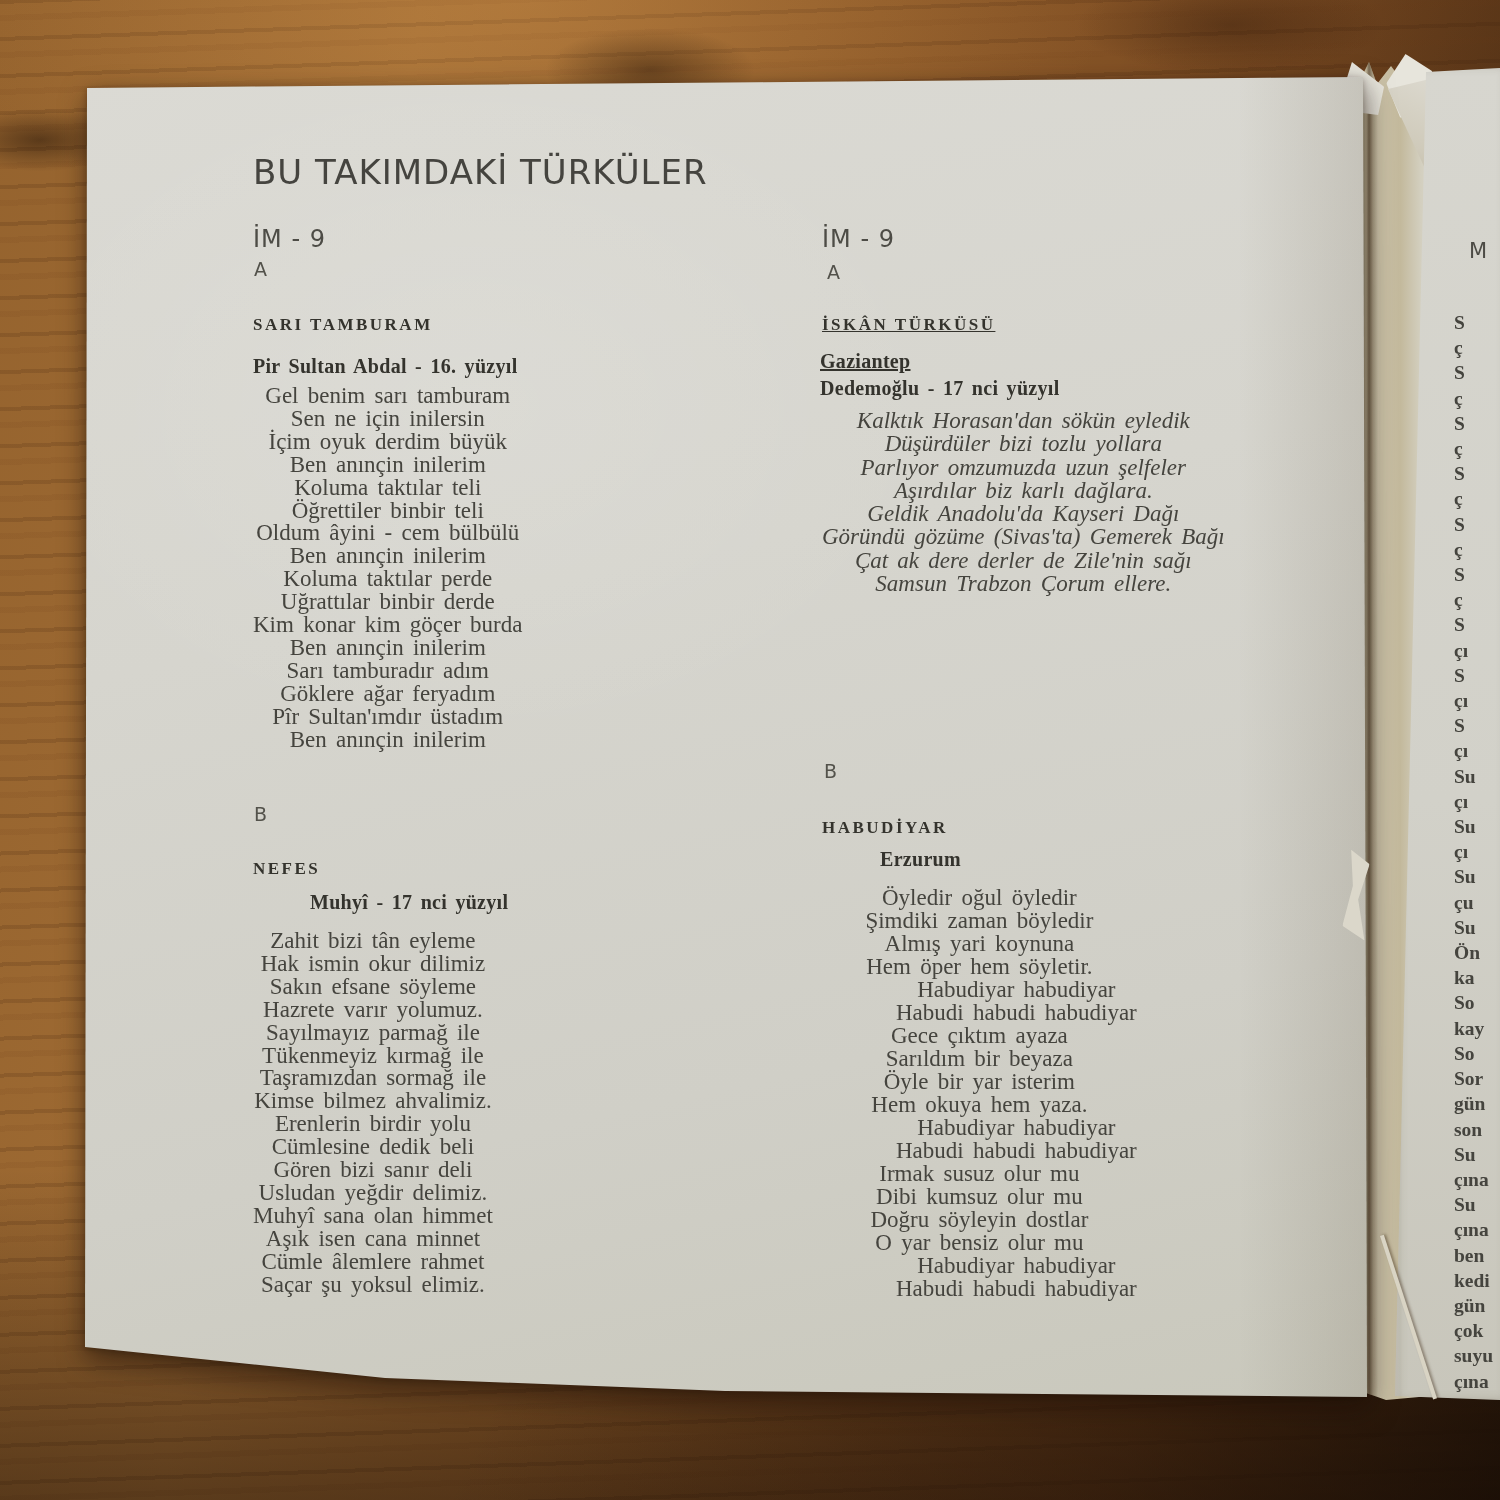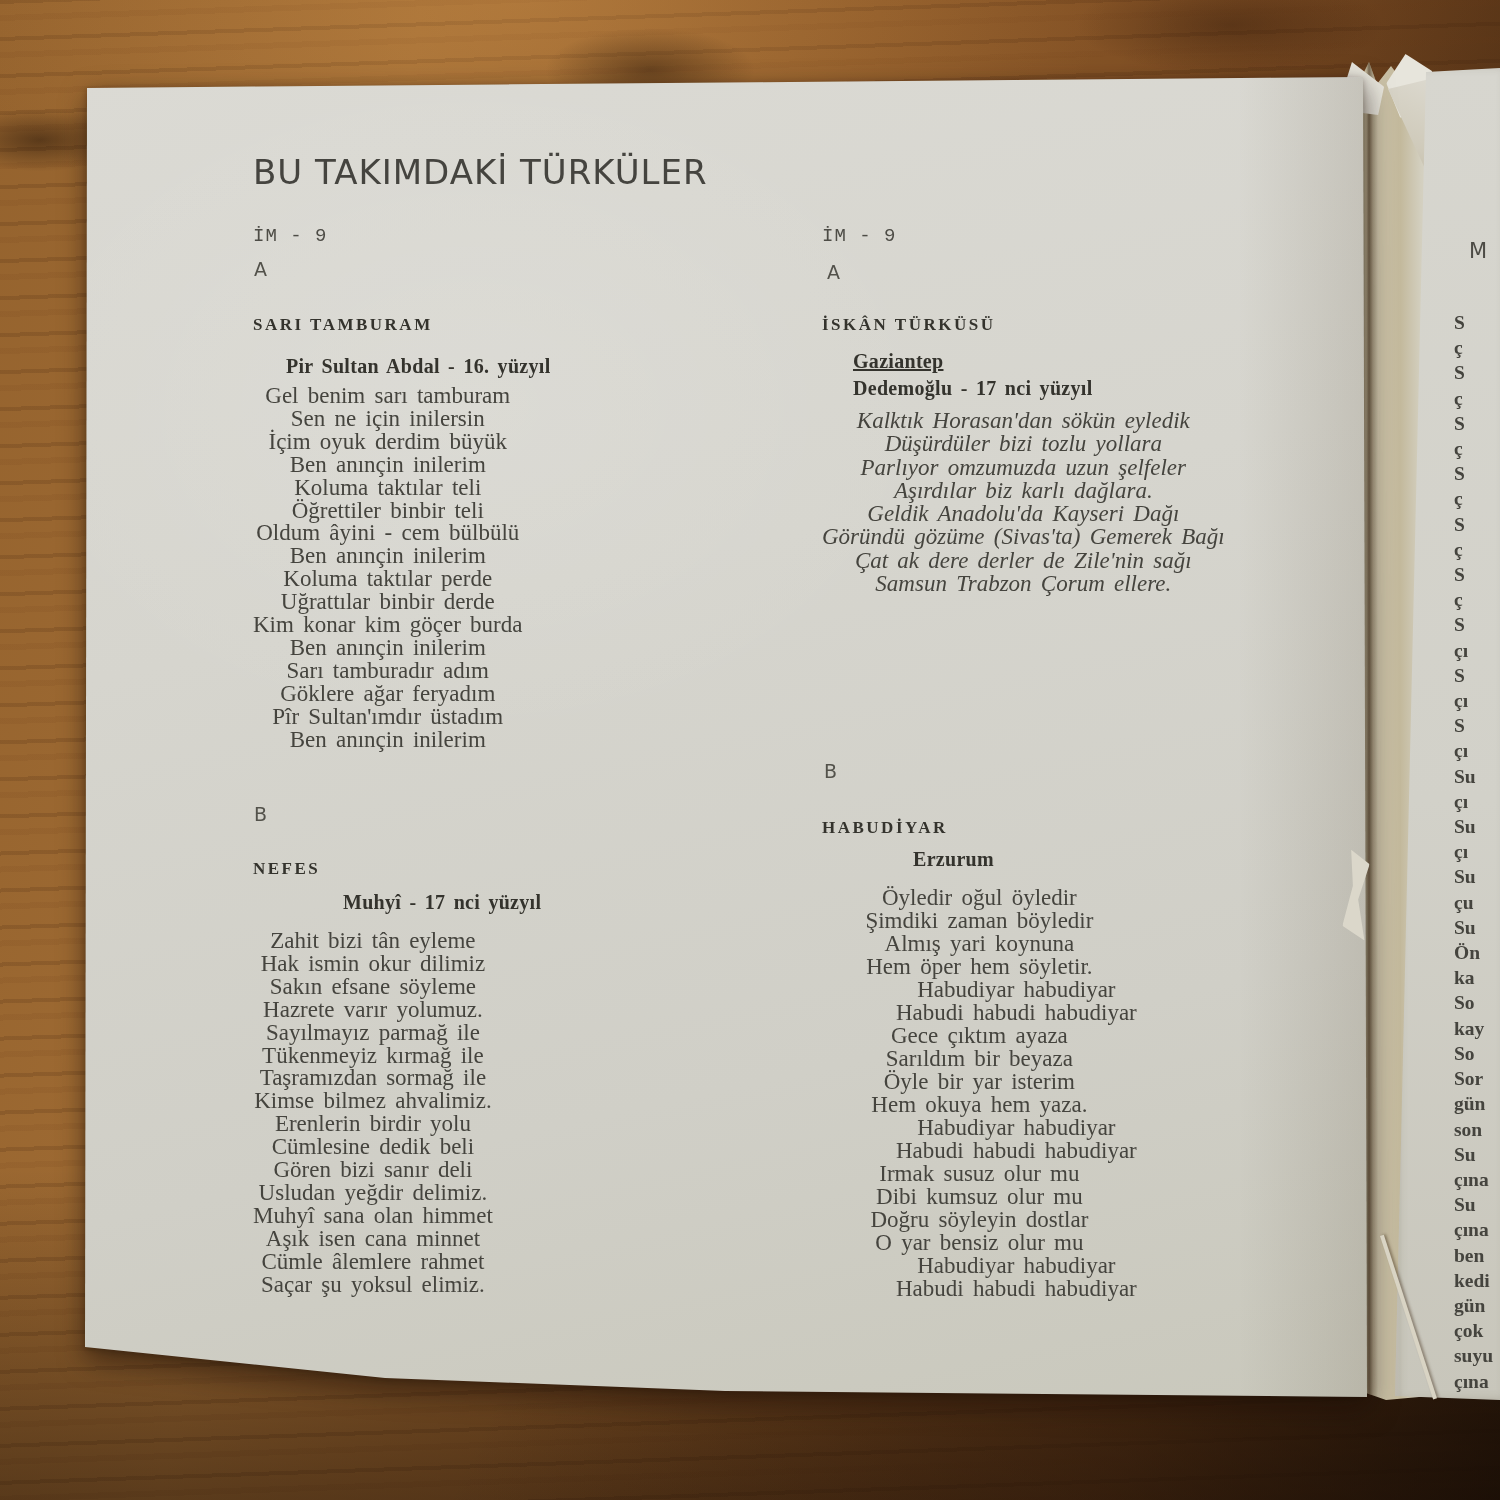--- a/index.html
+++ b/index.html
@@ -21,24 +21,24 @@
     filter:drop-shadow(2px 10px 14px rgba(28,14,5,.5)) drop-shadow(0 2px 3px rgba(28,14,5,.35));z-index:3;text-align:center;}
   .sheet{position:relative;width:100%;height:100%;
     clip-path:polygon(2px 13px,1278px 2px,1282px 1322px,640px 1316px,300px 1303px,0px 1272px);
     background:
       radial-gradient(ellipse 700px 500px at 30% 25%, rgba(255,255,255,.10), transparent 70%),
       linear-gradient(to right, rgba(0,0,0,0) 90%, rgba(110,100,80,.18) 100%),
       linear-gradient(168deg,#dbdad4 0%,#d6d5ce 38%,#d0cfc7 72%,#c9c8bc 100%);}
   .t{position:absolute;white-space:pre;}
   .sans{font-family:"DejaVu Sans","Liberation Sans",sans-serif;}
   .page-title{font-size:34px;letter-spacing:1px;color:#45443f;font-weight:500;}
-  .record-id{font-size:19px;letter-spacing:1px;color:#4d4c46;font-family:Liberation Mono, monospace;}
+  .record-id{font-size:24px;letter-spacing:1px;color:#4d4c46;}
   .side-label{font-size:19px;color:#53524b;}
   .song-title{font-size:17px;font-weight:bold;letter-spacing:2.5px;color:#34332d;}
-  .credit{font-size:20px;font-weight:bold;letter-spacing:.3px;color:#34332d;word-spacing:3px;margin-left:33px;}
+  .credit{font-size:20px;font-weight:bold;letter-spacing:.3px;color:#34332d;word-spacing:3px;}
   .lyrics{font-size:23px;color:#45443e;word-spacing:3.5px;}
   .lyrics .line{white-space:pre;}
   .lh-left .line{line-height:22.9px;}
   .lh-r1 .line{line-height:23.3px;font-style:italic;}
   .lh-r2 .line{line-height:23.0px;}
   
   .fold{position:absolute;left:1352px;top:58px;width:78px;height:1342px;z-index:1;
     clip-path:polygon(0 34px,9px 20px,17px 4px,25px 26px,39px 8px,54px 28px,70px 16px,78px 24px,78px 1338px,34px 1342px,0 1330px);
     background:
       linear-gradient(to right, rgba(0,0,0,0) 14px, rgba(58,40,20,.55) 17px, rgba(58,40,20,.18) 21px, rgba(0,0,0,0) 26px),
@@ -142,21 +142,21 @@
 
       <div class="t side-label sans" style="left:169px;top:728px;">B</div>
 
       <div class="t song-title" style="left:168px;top:784px;">NEFES</div>
       <div class="t credit" style="left:225px;top:816px;">Muhyî - 17 nci yüzyıl</div>
       <div class="t lyrics lh-left" style="left:168px;top:855px;"><div class="line">Zahit bizi tân eyleme</div><div class="line">Hak ismin okur dilimiz</div><div class="line">Sakın efsane söyleme</div><div class="line">Hazrete varır yolumuz.</div><div class="line">Sayılmayız parmağ ile</div><div class="line">Tükenmeyiz kırmağ ile</div><div class="line">Taşramızdan sormağ ile</div><div class="line">Kimse bilmez ahvalimiz.</div><div class="line">Erenlerin birdir yolu</div><div class="line">Cümlesine dedik beli</div><div class="line">Gören bizi sanır deli</div><div class="line">Usludan yeğdir delimiz.</div><div class="line">Muhyî sana olan himmet</div><div class="line">Aşık isen cana minnet</div><div class="line">Cümle âlemlere rahmet</div><div class="line">Saçar şu yoksul elimiz.</div></div>
 
       <div class="t record-id sans" style="left:737px;top:150px;">İM - 9</div>
       <div class="t side-label sans" style="left:742px;top:186px;">A</div>
 
-      <div class="t song-title" style="left:737px;top:240px;">İSKÂN TÜRKÜSÜ</div>
+      <div class="t song-title" style="left:737px;top:240px;text-decoration:underline;">İSKÂN TÜRKÜSÜ</div>
       <div class="t credit" style="left:735px;top:275px;text-decoration:underline;">Gaziantep</div>
       <div class="t credit" style="left:735px;top:302px;">Dedemoğlu - 17 nci yüzyıl</div>
       <div class="t lyrics lh-r1" style="left:737px;top:334px;"><div class="line">Kalktık Horasan'dan sökün eyledik</div><div class="line">Düşürdüler bizi tozlu yollara</div><div class="line">Parlıyor omzumuzda uzun şelfeler</div><div class="line">Aşırdılar biz karlı dağlara.</div><div class="line">Geldik Anadolu'da Kayseri Dağı</div><div class="line">Göründü gözüme (Sivas'ta) Gemerek Bağı</div><div class="line">Çat ak dere derler de Zile'nin sağı</div><div class="line">Samsun Trabzon Çorum ellere.</div></div>
 
       <div class="t side-label sans" style="left:739px;top:685px;">B</div>
 
       <div class="t song-title" style="left:737px;top:743px;">HABUDİYAR</div>
       <div class="t credit" style="left:795px;top:773px;">Erzurum</div>
       <div class="t lyrics lh-r2" style="left:737px;top:811px;"><div class="line">Öyledir oğul öyledir</div><div class="line">Şimdiki zaman böyledir</div><div class="line">Almış yari koynuna</div><div class="line">Hem öper hem söyletir.</div><div class="line">        Habudiyar habudiyar</div><div class="line">        Habudi habudi habudiyar</div><div class="line">Gece çıktım ayaza</div><div class="line">Sarıldım bir beyaza</div><div class="line">Öyle bir yar isterim</div><div class="line">Hem okuya hem yaza.</div><div class="line">        Habudiyar habudiyar</div><div class="line">        Habudi habudi habudiyar</div><div class="line">Irmak susuz olur mu</div><div class="line">Dibi kumsuz olur mu</div><div class="line">Doğru söyleyin dostlar</div><div class="line">O yar bensiz olur mu</div><div class="line">        Habudiyar habudiyar</div><div class="line">        Habudi habudi habudiyar</div></div>
 

